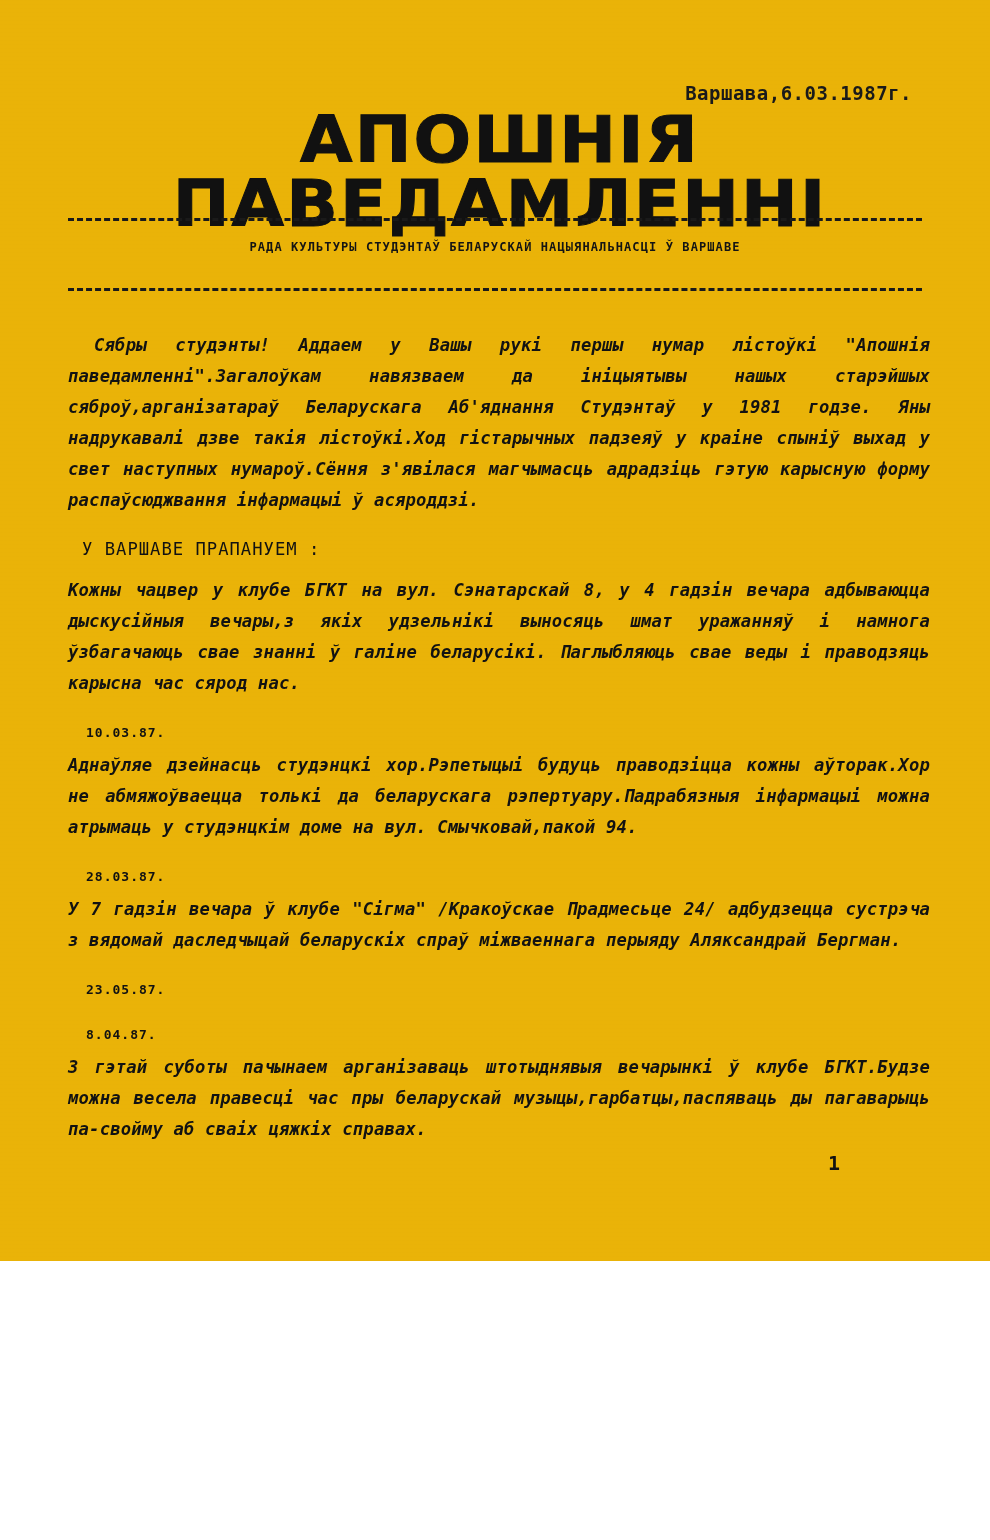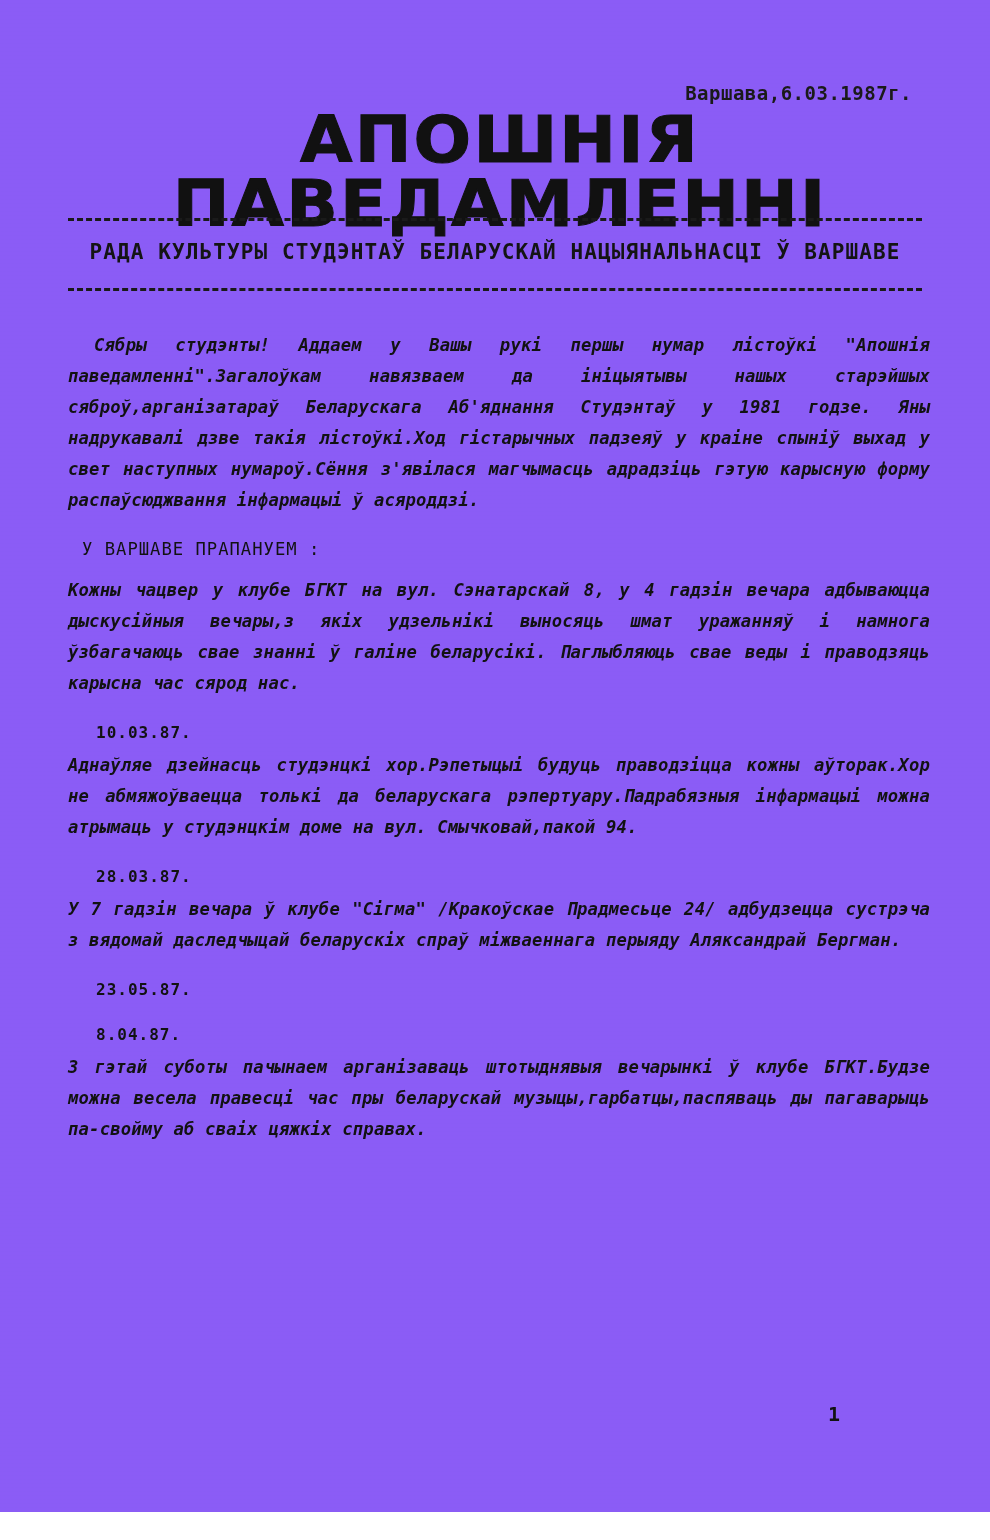--- a/index.html
+++ b/index.html
@@ -11,24 +11,24 @@
     width: 990px;
     height: 1540px;
     font-family: "DejaVu Sans Mono", monospace;
     color: #111111;
     position: relative;
     overflow: hidden;
   }
   .page {
     position: relative;
     width: 990px;
-    height: 1512px;
+    height: 1261px;
     box-sizing: border-box;
     padding: 0;
-    background: #8b5cf6;
+    background: #eab308;
   }
   .dateline {
     position: absolute;
     top: 82px;
     right: 78px;
     font-family: "DejaVu Sans Mono", monospace;
     font-size: 19px;
     font-weight: bold;
     letter-spacing: 0.5px;
     color: #1a1a1a;
@@ -58,21 +58,21 @@
   }
   .rule.top { top: 218px; }
   .rule.bottom { top: 288px; }
   .subtitle {
     position: absolute;
     top: 240px;
     left: 68px;
     width: 854px;
     text-align: center;
     font-family: "DejaVu Sans Mono", monospace;
-    font-size: 21px;
+    font-size: 12px;
     font-weight: bold;
     letter-spacing: 1.1px;
     color: #141414;
   }
   .body {
     position: absolute;
     top: 330px;
     left: 68px;
     width: 862px;
   }
@@ -95,25 +95,25 @@
     font-family: "DejaVu Sans Mono", monospace;
     font-size: 17.2px;
     font-weight: normal;
     letter-spacing: 1px;
     line-height: 31px;
     margin: 0 0 10px 14px;
     color: #121212;
   }
   .date-head {
     font-family: "DejaVu Sans Mono", monospace;
-    font-size: 16px;
+    font-size: 13px;
     font-weight: bold;
     letter-spacing: 1px;
     line-height: 31px;
-    margin: 14px 0 2px 28px;
+    margin: 14px 0 2px 18px;
     color: #121212;
   }
   .pagenum {
     position: absolute;
     bottom: 86px;
     right: 150px;
     font-family: "DejaVu Sans Mono", monospace;
     font-size: 20px;
     font-weight: bold;
     color: #121212;

